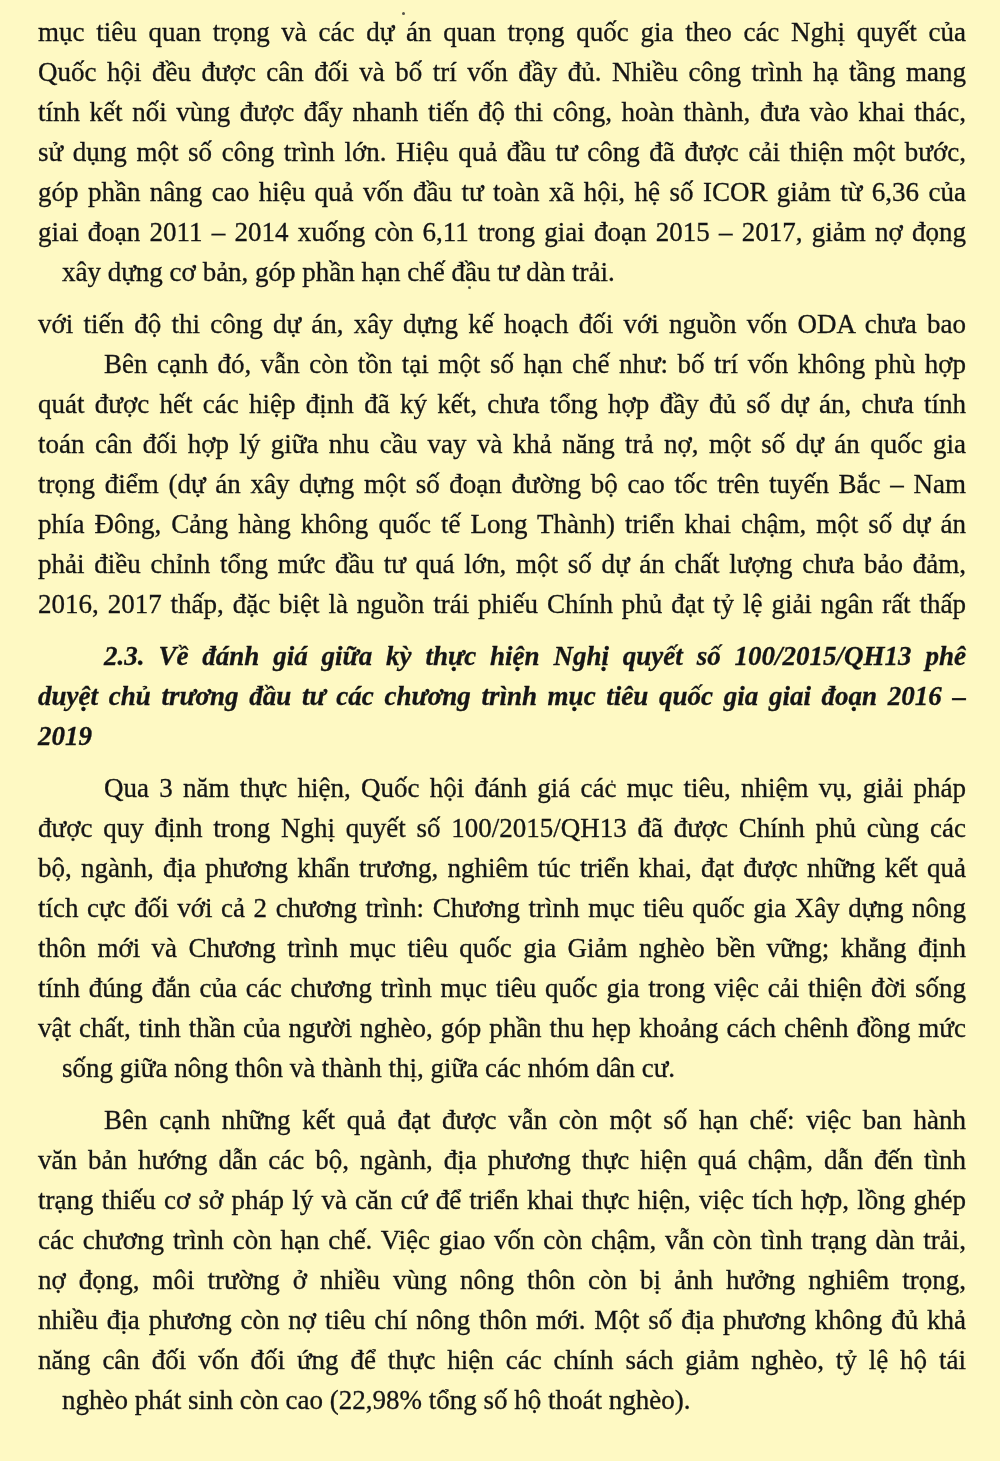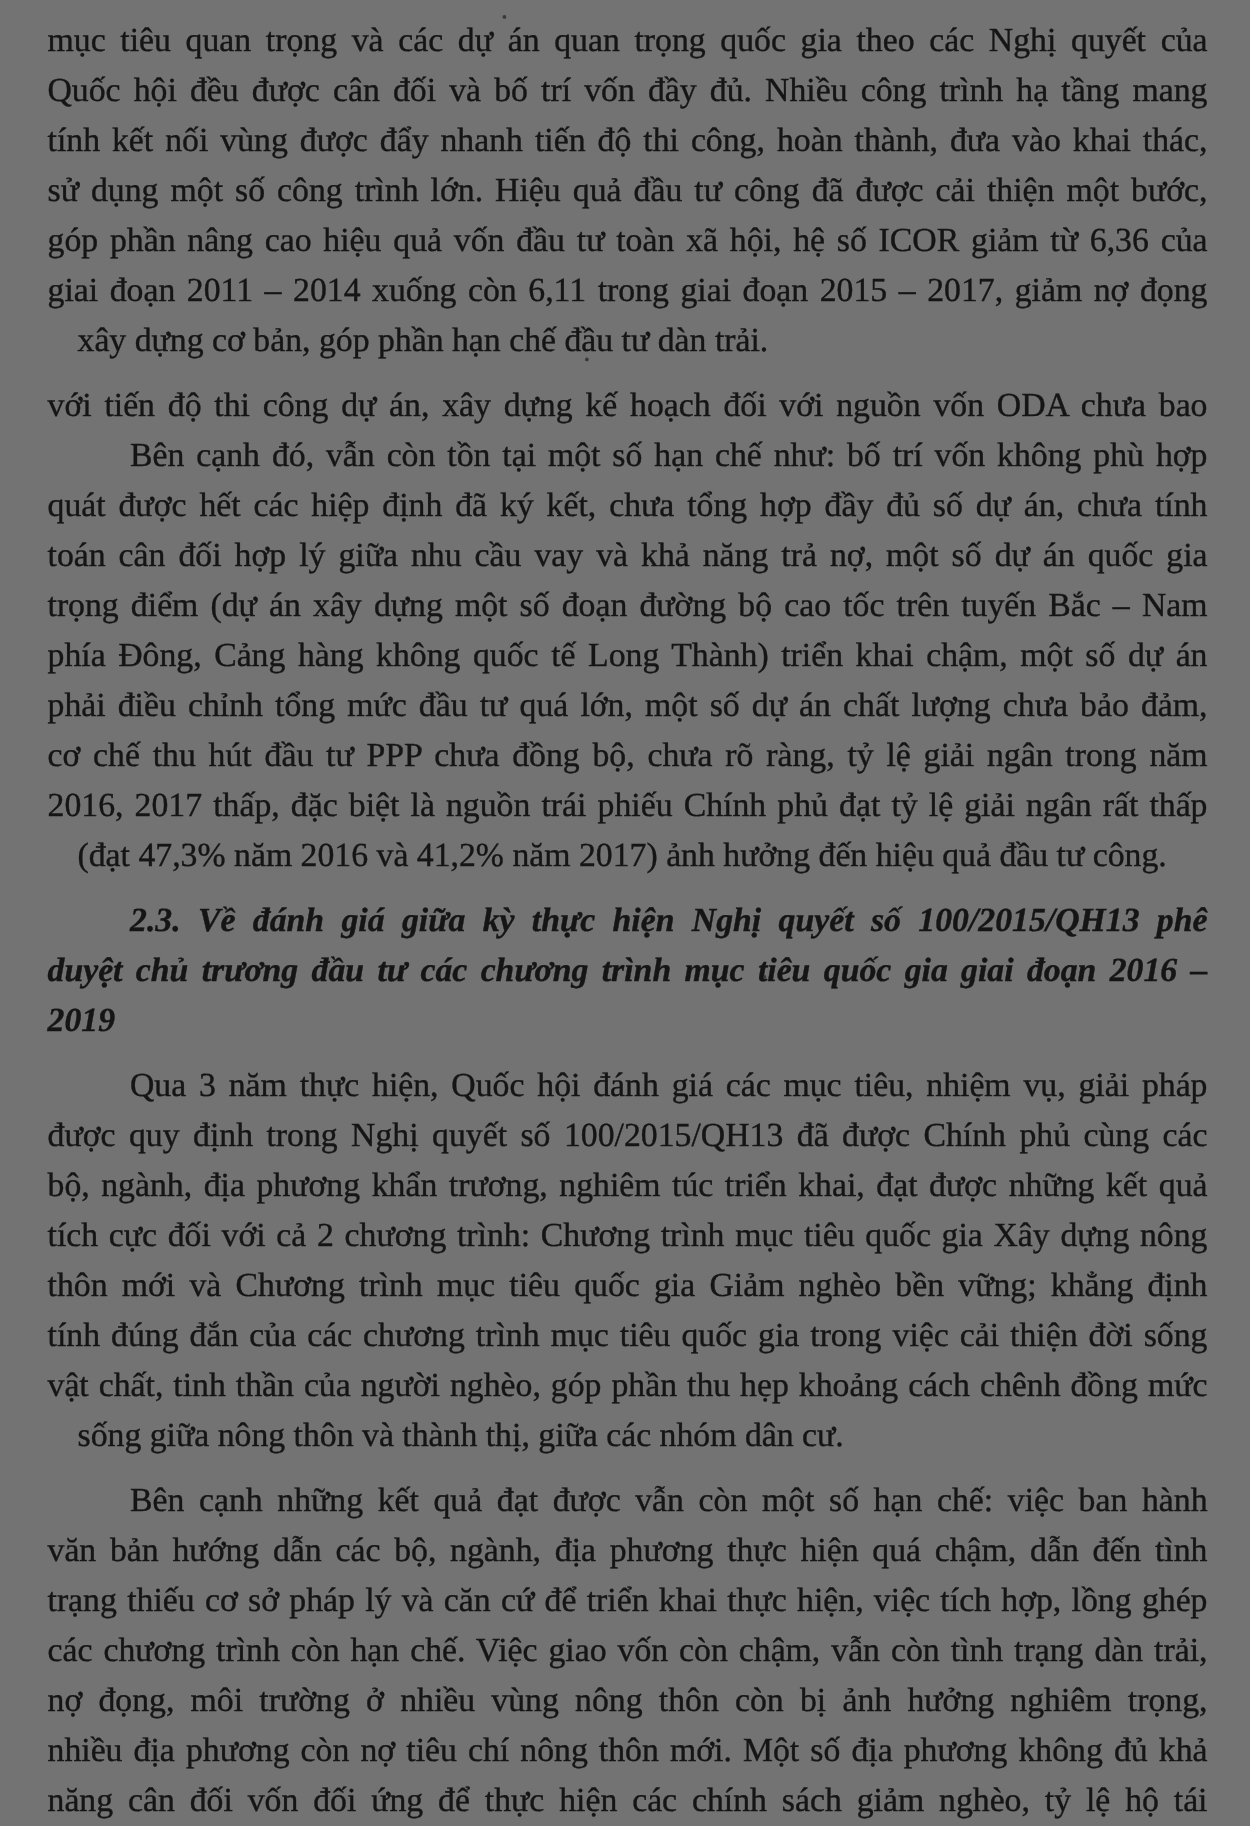--- a/index.html
+++ b/index.html
@@ -6,21 +6,21 @@
     margin: 0;
     padding: 0;
     background: #ffffff;
   }
   .page {
     position: relative;
     width: 1000px;
     height: 1461px;
     box-sizing: border-box;
     padding: 12px 34px 0 38px;
-    background: #737373;
+    background: #fef9c3;
     color: #151515;
     font-family: "Liberation Serif", "DejaVu Serif", serif;
     font-size: 27px;
     line-height: 40px;
     overflow: hidden;
     -webkit-text-stroke: 0.3px currentColor;
   }
   .para {
     margin: 0 0 12px 0;
   }
@@ -61,23 +61,21 @@
         <div class="line lastline">xây dựng cơ bản, góp phần hạn chế đầu tư dàn trải.</div>
       </div>
       <div class="para body">
         <div class="line">với tiến độ thi công dự án, xây dựng kế hoạch đối với nguồn vốn ODA chưa bao</div>
         <div class="line indent">Bên cạnh đó, vẫn còn tồn tại một số hạn chế như: bố trí vốn không phù hợp</div>
         <div class="line">quát được hết các hiệp định đã ký kết, chưa tổng hợp đầy đủ số dự án, chưa tính</div>
         <div class="line">toán cân đối hợp lý giữa nhu cầu vay và khả năng trả nợ, một số dự án quốc gia</div>
         <div class="line">trọng điểm (dự án xây dựng một số đoạn đường bộ cao tốc trên tuyến Bắc – Nam</div>
         <div class="line">phía Đông, Cảng hàng không quốc tế Long Thành) triển khai chậm, một số dự án</div>
         <div class="line">phải điều chỉnh tổng mức đầu tư quá lớn, một số dự án chất lượng chưa bảo đảm,</div>
-        <div class="line">cơ chế thu hút đầu tư PPP chưa đồng bộ, chưa rõ ràng, tỷ lệ giải ngân trong năm</div>
         <div class="line">2016, 2017 thấp, đặc biệt là nguồn trái phiếu Chính phủ đạt tỷ lệ giải ngân rất thấp</div>
-        <div class="line lastline">(đạt 47,3% năm 2016 và 41,2% năm 2017) ảnh hưởng đến hiệu quả đầu tư công.</div>
       </div>
       <div class="para heading">
         <div class="line indent">2.3. Về đánh giá giữa kỳ thực hiện Nghị quyết số 100/2015/QH13 phê</div>
         <div class="line">duyệt chủ trương đầu tư các chương trình mục tiêu quốc gia giai đoạn 2016 – 2019</div>
       </div>
       <div class="para body">
         <div class="line indent">Qua 3 năm thực hiện, Quốc hội đánh giá các mục tiêu, nhiệm vụ, giải pháp</div>
         <div class="line">được quy định trong Nghị quyết số 100/2015/QH13 đã được Chính phủ cùng các</div>
         <div class="line">bộ, ngành, địa phương khẩn trương, nghiêm túc triển khai, đạt được những kết quả</div>
         <div class="line">tích cực đối với cả 2 chương trình: Chương trình mục tiêu quốc gia Xây dựng nông</div>

